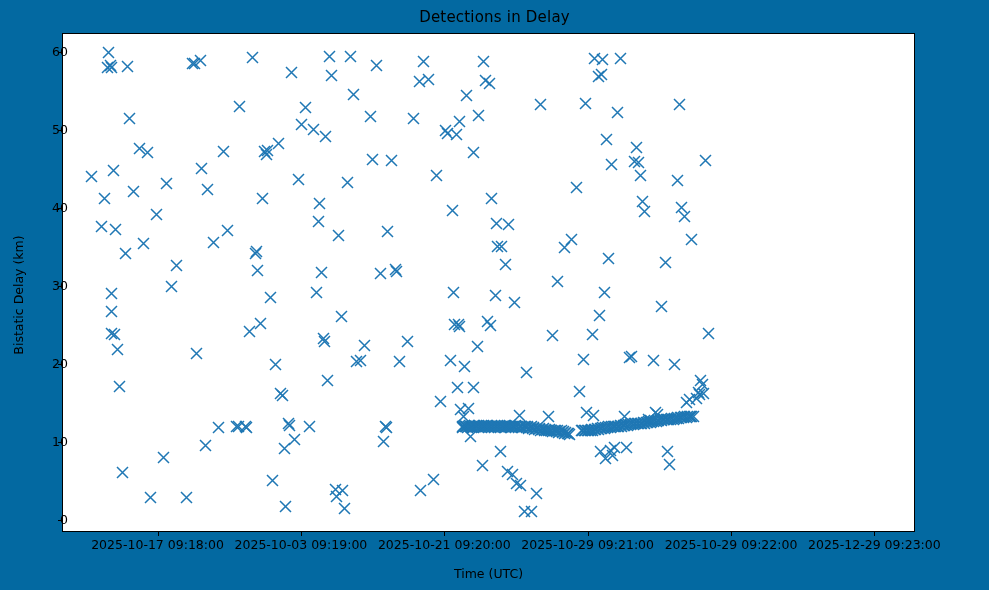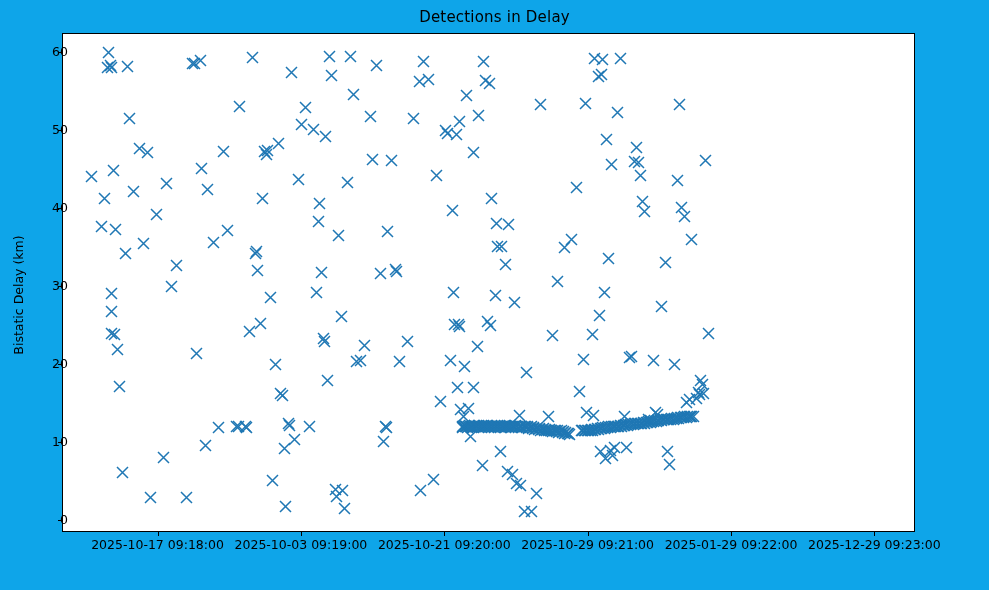--- a/index.html
+++ b/index.html
@@ -1,17 +1,17 @@
 <!DOCTYPE html>
 <html><head>
 <meta charset="utf-8">
 <style>
   html,body{margin:0;padding:0;background:#ffffff;}
   body{width:989px;height:590px;overflow:hidden;font-family:"DejaVu Sans",sans-serif;}
-  #figure{position:relative;width:989px;height:590px;background:#0ea5e9;}
+  #figure{position:relative;width:989px;height:590px;background:#0369a1;}
   #title{position:absolute;left:0;top:8px;width:989px;text-align:center;font-size:15px;color:#000;letter-spacing:.2px;}
   #axes{position:absolute;left:62px;top:33px;width:853px;height:499px;border:1.1px solid #000;box-sizing:border-box;background:#fff;overflow:hidden;}
   .pt{position:absolute;width:1px;height:1px;}
   .pt svg{position:absolute;left:-4.5px;top:-4.5px;overflow:visible;}
   #ylabel{position:absolute;left:-1px;top:0;width:590px;height:20px;
           transform:rotate(-90deg);transform-origin:0 0;
           translate:8px 590px;
           text-align:center;font-size:12.5px;color:#000;}
   #ylabel-wrap{position:absolute;left:4px;top:0;width:20px;height:590px;}
   #xlabel{position:absolute;left:62px;top:566px;width:853px;text-align:center;font-size:12.5px;color:#000;}
@@ -24,20 +24,21 @@
 <body>
 
 <div id="figure">
 
   <div id="title">Detections in Delay</div>
 
   <div id="ylabel-wrap">
     <div id="ylabel">Bistatic Delay (km)</div>
   </div>
 
+  <div id="xlabel">Time (UTC)</div>
 
   <div id="axes">
       <div class="pt" style="left: 28.67px; top: 142.68px;">
         <svg width="9" height="9" viewBox="-4.5 -4.5 9 9">
           <path d="M -5.5 -5.5 L 5.5 5.5 M -5.5 5.5 L 5.5 -5.5" stroke="#1f77b4" stroke-width="1.5" fill="none" stroke-linecap="butt"></path>
         </svg>
       </div>
       <div class="pt" style="left: 38.23px; top: 192.58px;">
         <svg width="9" height="9" viewBox="-4.5 -4.5 9 9">
           <path d="M -5.5 -5.5 L 5.5 5.5 M -5.5 5.5 L 5.5 -5.5" stroke="#1f77b4" stroke-width="1.5" fill="none" stroke-linecap="butt"></path>
@@ -2082,18 +2083,18 @@
       <div class="ytick" style="top: 51.71px;">60</div>
       <div class="xtickmark" style="left: 157.57px;"></div>
       <div class="xtick" style="left: 157.57px;">2025-10-17 09:18:00</div>
       <div class="xtickmark" style="left: 300.94px;"></div>
       <div class="xtick" style="left: 300.94px;">2025-10-03 09:19:00</div>
       <div class="xtickmark" style="left: 444.3px;"></div>
       <div class="xtick" style="left: 444.3px;">2025-10-21 09:20:00</div>
       <div class="xtickmark" style="left: 587.66px;"></div>
       <div class="xtick" style="left: 587.66px;">2025-10-29 09:21:00</div>
       <div class="xtickmark" style="left: 731.02px;"></div>
-      <div class="xtick" style="left: 731.02px;">2025-01-29 09:22:00</div>
+      <div class="xtick" style="left: 731.02px;">2025-10-29 09:22:00</div>
       <div class="xtickmark" style="left: 874.38px;"></div>
       <div class="xtick" style="left: 874.38px;">2025-12-29 09:23:00</div>
     </div>
 
 </div>
 
 </body></html>

